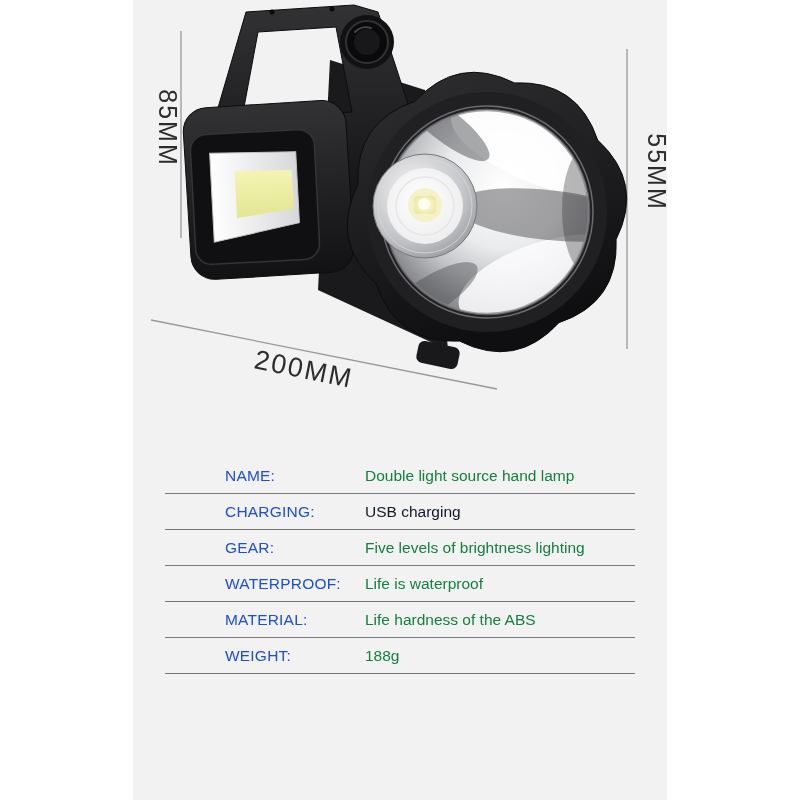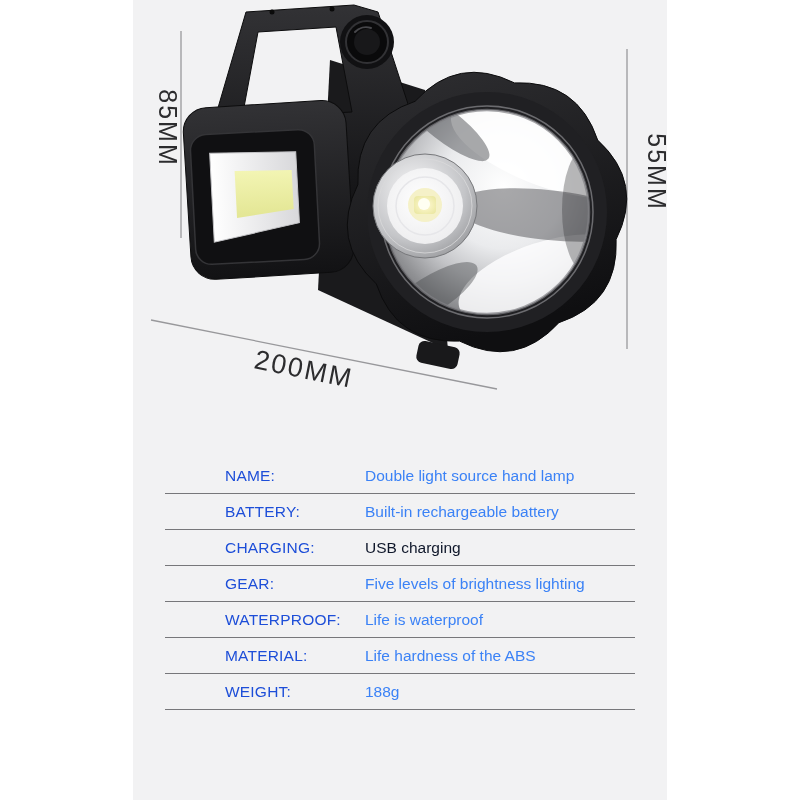--- a/index.html
+++ b/index.html
@@ -28,21 +28,21 @@
     display:flex;align-items:center;height:36px;
     border-bottom:1.5px solid #77777a;
     box-sizing:border-box;
   }
   .spec-label{
     width:140px;margin-left:60px;
     font-size:15.5px;color:#1d4ed8;letter-spacing:.2px;
     white-space:nowrap;
   }
   .spec-value{
-    font-size:15.5px;color:#3b82f6;white-space:nowrap;
+    font-size:15.5px;color:#15803d;white-space:nowrap;
   }
   .spec-value.red{color:#0f172a;}
 </style>
 </head>
 <body>
 
 <div class="canvas">
 
   <div class="strip"></div>
 
@@ -167,24 +167,20 @@
       <rect x="417" y="344" width="42" height="22" rx="6" transform="rotate(12 438 355)" fill="#19191b"></rect>
     </g>
   </svg>
 
   <div class="spec-table">
     <div class="spec-row">
       <span class="spec-label">NAME:</span>
       <span class="spec-value">Double light source hand lamp</span>
     </div>
     <div class="spec-row">
-      <span class="spec-label">BATTERY:</span>
-      <span class="spec-value">Built-in rechargeable battery</span>
-    </div>
-    <div class="spec-row">
       <span class="spec-label">CHARGING:</span>
       <span class="spec-value red">USB charging</span>
     </div>
     <div class="spec-row">
       <span class="spec-label">GEAR:</span>
       <span class="spec-value">Five levels of brightness lighting</span>
     </div>
     <div class="spec-row">
       <span class="spec-label">WATERPROOF:</span>
       <span class="spec-value">Life is waterproof</span>

